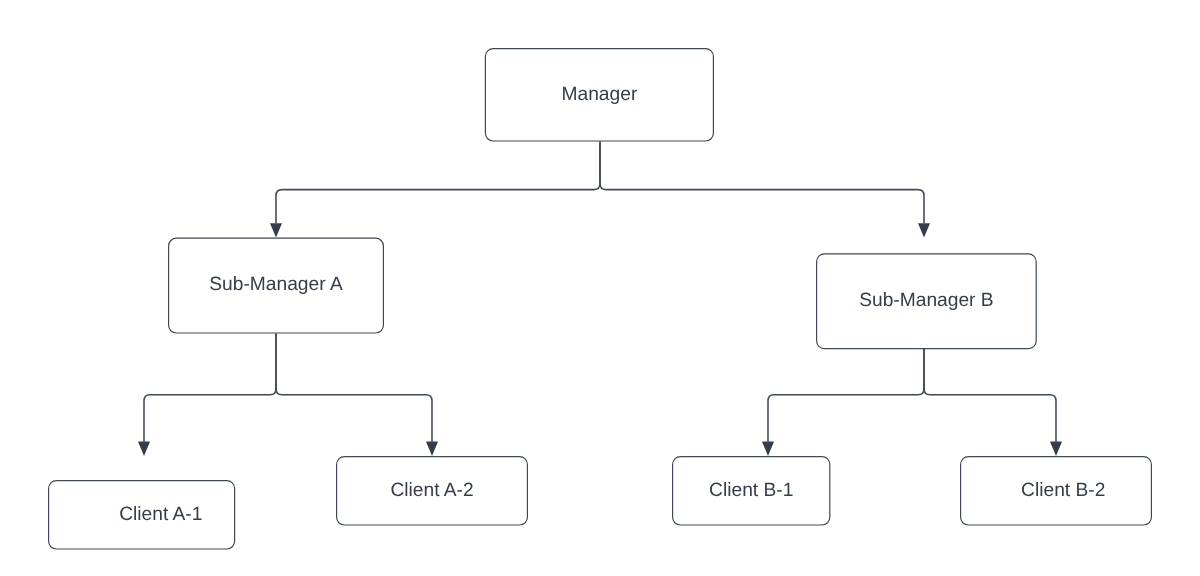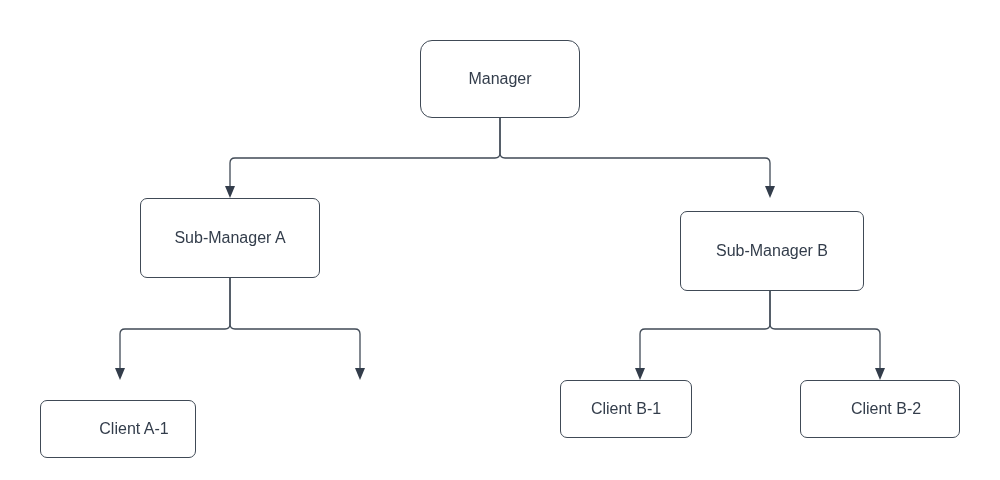--- a/index.html
+++ b/index.html
@@ -43,21 +43,21 @@
     justify-content: center;
   }
   .node-label {
     color: var(--text, #333d4b);
     font-size: 16px;
     line-height: 1.2;
     white-space: nowrap;
     text-align: center;
   }
   
-  .node-manager       { left: 420px; top:  40px; width: 160px; height: 78px; border-radius: 12px; }
+  .node-manager       { left: 404px; top:  40px; width: 191px; height: 78px; }
   .node-sub-manager-a { left: 140px; top: 198px; width: 180px; height: 80px; }
   .node-sub-manager-b { left: 680px; top: 211px; width: 184px; height: 80px; }
   .node-client-a-1    { left:  40px; top: 400px; width: 156px; height: 58px; padding-left: 32px; }
   .node-client-a-2    { left: 280px; top: 380px; width: 160px; height: 58px; }
   .node-client-b-1    { left: 560px; top: 380px; width: 132px; height: 58px; }
   .node-client-b-2    { left: 800px; top: 380px; width: 160px; height: 58px; padding-left: 12px; }
 </style>
 </head>
 <body>
 
@@ -106,20 +106,23 @@
   </div>
 
   <div class="node node-sub-manager-b">
     <span class="node-label">Sub-Manager B</span>
   </div>
 
   <div class="node node-client-a-1">
     <span class="node-label">Client A-1</span>
   </div>
 
+  <div class="node node-client-a-2">
+    <span class="node-label">Client A-2</span>
+  </div>
 
   <div class="node node-client-b-1">
     <span class="node-label">Client B-1</span>
   </div>
 
   <div class="node node-client-b-2">
     <span class="node-label">Client B-2</span>
   </div>
 
 </div>

